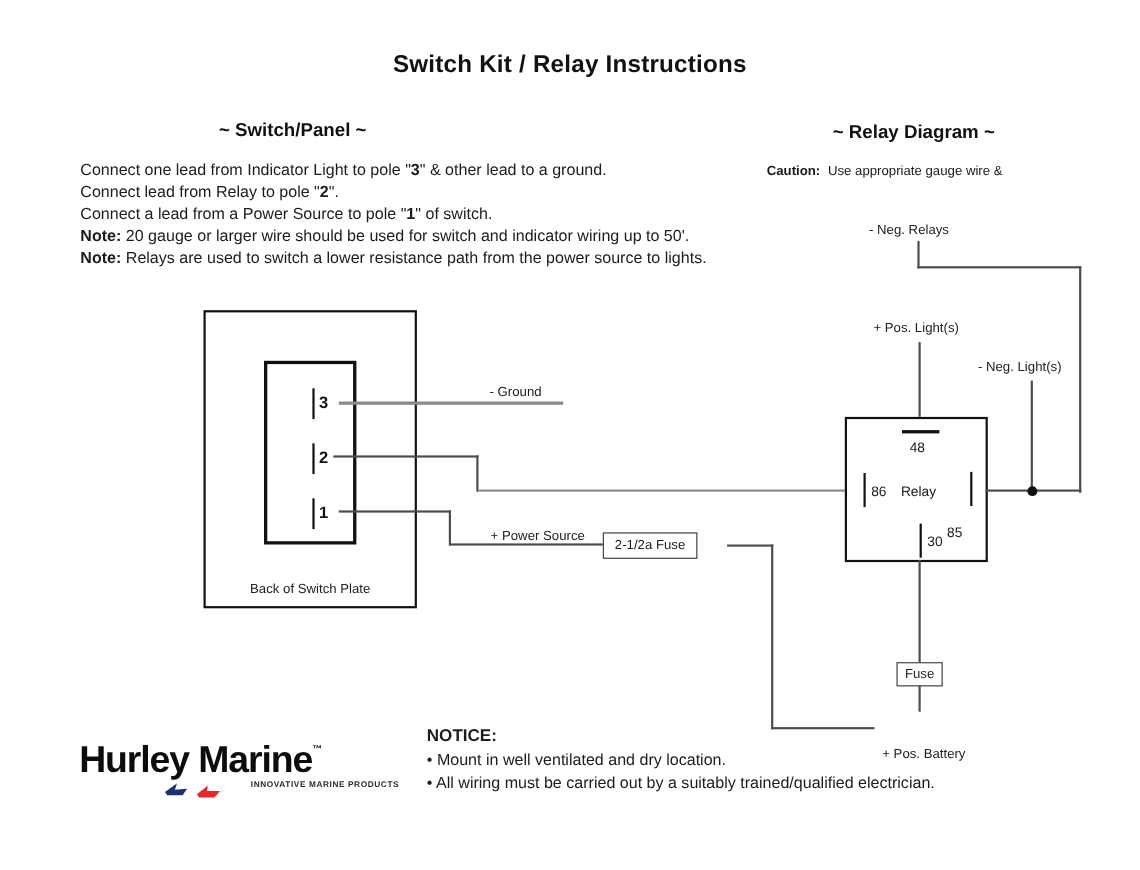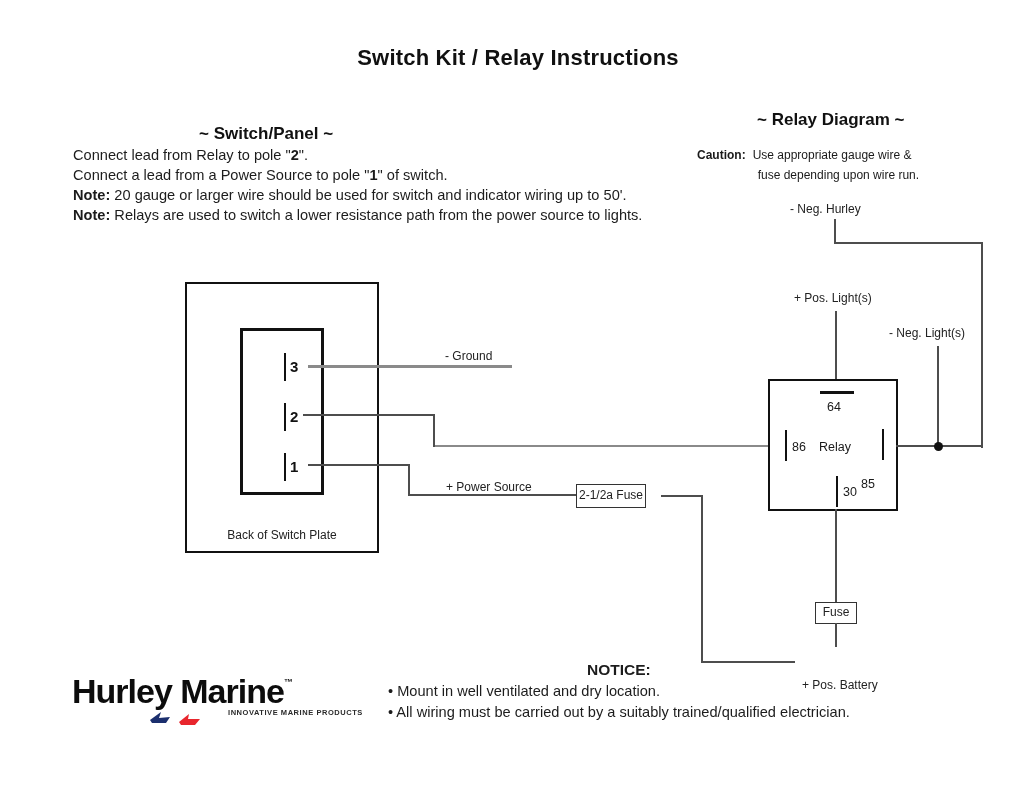--- a/index.html
+++ b/index.html
@@ -21,49 +21,49 @@
   .wire.gray { background:#8a8a8a; }
   .pinbar { position:absolute; background:#111; }
   .obox { position:absolute; border:2px solid #111; background:#fff; }
   .obox.thick { border-width:3px; }
   .fusebox { position:absolute; border:1.5px solid #333; background:#fff; text-align:center; font-size:12px; color:#222; }
   .lbl { position:absolute; font-size:12px; color:#222; white-space:nowrap; }
   .pole-num { position:absolute; font-size:15px; font-weight:bold; color:#111; }
   .relay-txt { position:absolute; font-size:12.5px; color:#1a1a1a; white-space:nowrap; }
   .dot { position:absolute; width:9px; height:9px; border-radius:50%; background:#111; }
   .notice { position:absolute; left:388px; top:659px; font-size:14.6px; line-height:21px; color:#1c1c1c; }
-  .notice .nh { font-size:15.5px; font-weight:bold; margin-bottom:1px;text-align:center; }
+  .notice .nh { font-size:15.5px; font-weight:bold; margin-bottom:1px; }
   .logo { position:absolute; left:72px; top:672px; }
   .logo .nm { font-size:34px; font-weight:bold; letter-spacing:-1px; color:#0c0c0c; white-space:nowrap; }
   .logo .tm { font-size:9px; vertical-align:18px; font-weight:bold; }
   .logo .tag { position:absolute; left:124px; top:36px; font-size:7.5px; font-weight:bold; letter-spacing:.55px; color:#2a2a2a; white-space:nowrap;margin-left:32px; }
   .logo .boats { position:absolute; left:76px; top:38px; }
 </style>
 </head>
 <body>
 
 <div class="page">
 
   <div class="title">Switch Kit / Relay Instructions</div>
 
-  <div class="sec-head" style="left:199px; top:109px;margin-top:15px;">~ Switch/Panel ~</div>
+  <div class="sec-head" style="left:199px; top:109px;">~ Switch/Panel ~</div>
   <div class="sec-head" style="left:757px; top:110px;text-align:center;">~ Relay Diagram ~</div>
 
   <div class="instr">
+    <div><span>Connect one lead from Indicator Light to pole "</span><b>3</b><span>" &amp; other lead to a ground.</span></div>
     <div><span>Connect lead from Relay to pole "</span><b>2</b><span>".</span></div>
     <div><span>Connect a lead from a Power Source to pole "</span><b>1</b><span>" of switch.</span></div>
     <div><span></span><b>Note:</b><span> 20 gauge or larger wire should be used for switch and indicator wiring up to 50'.</span></div>
     <div><span></span><b>Note:</b><span> Relays are used to switch a lower resistance path from the power source to lights.</span></div>
   </div>
 
   <div class="caution">
     <div class="cl">Caution:</div>
     <div>
       <div>Use appropriate gauge wire &amp;</div>
-      <div style="padding-left:5px;">fuse depending upon wire run.</div>
     </div>
   </div>
 
   <div class="obox" style="left:185px; top:282px; width:194px; height:271px;"></div>
   <div class="obox thick" style="left:240px; top:328px; width:84px; height:167px;"></div>
 
   <div class="pinbar" style="left:284px; top:353px; width:2px; height:28px;"></div>
   <div class="pinbar" style="left:284px; top:403px; width:2px; height:28px;"></div>
   <div class="pinbar" style="left:284px; top:453px; width:2px; height:28px;"></div>
   <div class="pole-num" style="left:290px; top:358px;">3</div>
@@ -77,40 +77,40 @@
 
   <div class="wire" style="left:303px; top:414px; width:132px; height:2px;"></div>
   <div class="wire" style="left:433px; top:414px; width:2px; height:33px;"></div>
   <div class="wire gray" style="left:435px; top:445px; width:334px; height:2px;"></div>
 
   <div class="wire" style="left:308px; top:464px; width:102px; height:2px;"></div>
   <div class="wire" style="left:408px; top:464px; width:2px; height:32px;"></div>
   <div class="wire" style="left:409px; top:494px; width:167px; height:2px;"></div>
   <div class="lbl" style="left:446px; top:480px;">+ Power Source</div>
 
-  <div class="fusebox" style="left:576px; top:484px; width:70px; height:24px; line-height:21px;">2-1/2a Fuse</div>
+  <div class="fusebox" style="left:548px; top:484px; width:86px; height:24px; line-height:21px;">2-1/2a Fuse</div>
   <div class="wire" style="left:661px; top:495px; width:42px; height:2px;"></div>
   <div class="wire" style="left:701px; top:495px; width:2px; height:168px;"></div>
   <div class="wire" style="left:701px; top:661px; width:94px; height:2px;"></div>
   <div class="lbl" style="left:802px; top:655px;margin-top:23px;">+ Pos. Battery</div>
 
-  <div class="lbl" style="left:790px; top:202px;">- Neg. Hurley</div>
+  <div class="lbl" style="left:790px; top:202px;">- Neg. Relays</div>
   <div class="wire" style="left:834px; top:219px; width:2px; height:25px;"></div>
   <div class="wire" style="left:834px; top:242px; width:149px; height:2px;"></div>
   <div class="wire" style="left:981px; top:242px; width:2px; height:206px;"></div>
 
   <div class="lbl" style="left:794px; top:291px;">+ Pos. Light(s)</div>
   <div class="wire" style="left:835px; top:311px; width:2px; height:68px;"></div>
 
   <div class="lbl" style="left:889px; top:326px;">- Neg. Light(s)</div>
   <div class="wire" style="left:937px; top:346px; width:2px; height:101px;"></div>
 
   <div class="obox" style="left:768px; top:379px; width:130px; height:132px;"></div>
   <div class="pinbar" style="left:820px; top:391px; width:34px; height:3px;"></div>
-  <div class="relay-txt" style="left:827px; top:400px;">64</div>
+  <div class="relay-txt" style="left:827px; top:400px;">48</div>
   <div class="pinbar" style="left:785px; top:430px; width:2px; height:31px;"></div>
   <div class="relay-txt" style="left:792px; top:440px;">86</div>
   <div class="relay-txt" style="left:819px; top:440px;">Relay</div>
   <div class="relay-txt" style="left:861px; top:440px;margin-top:37px;">85</div>
   <div class="pinbar" style="left:882px; top:429px; width:2px; height:31px;"></div>
   <div class="pinbar" style="left:836px; top:476px; width:2px; height:31px;"></div>
   <div class="relay-txt" style="left:843px; top:485px;">30</div>
 
   <div class="wire" style="left:896px; top:445px; width:87px; height:2px;"></div>
   <div class="dot" style="left:934px; top:442px;"></div>

